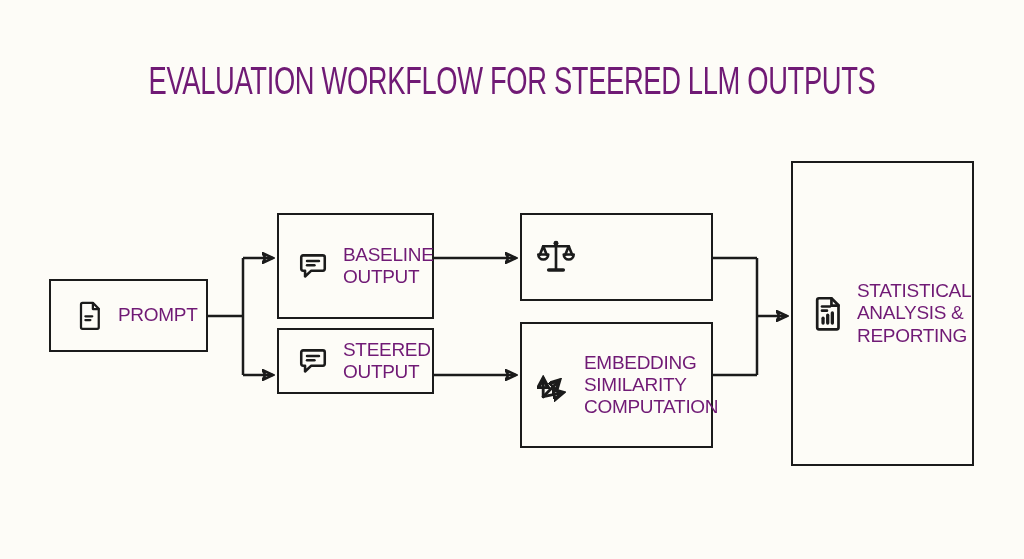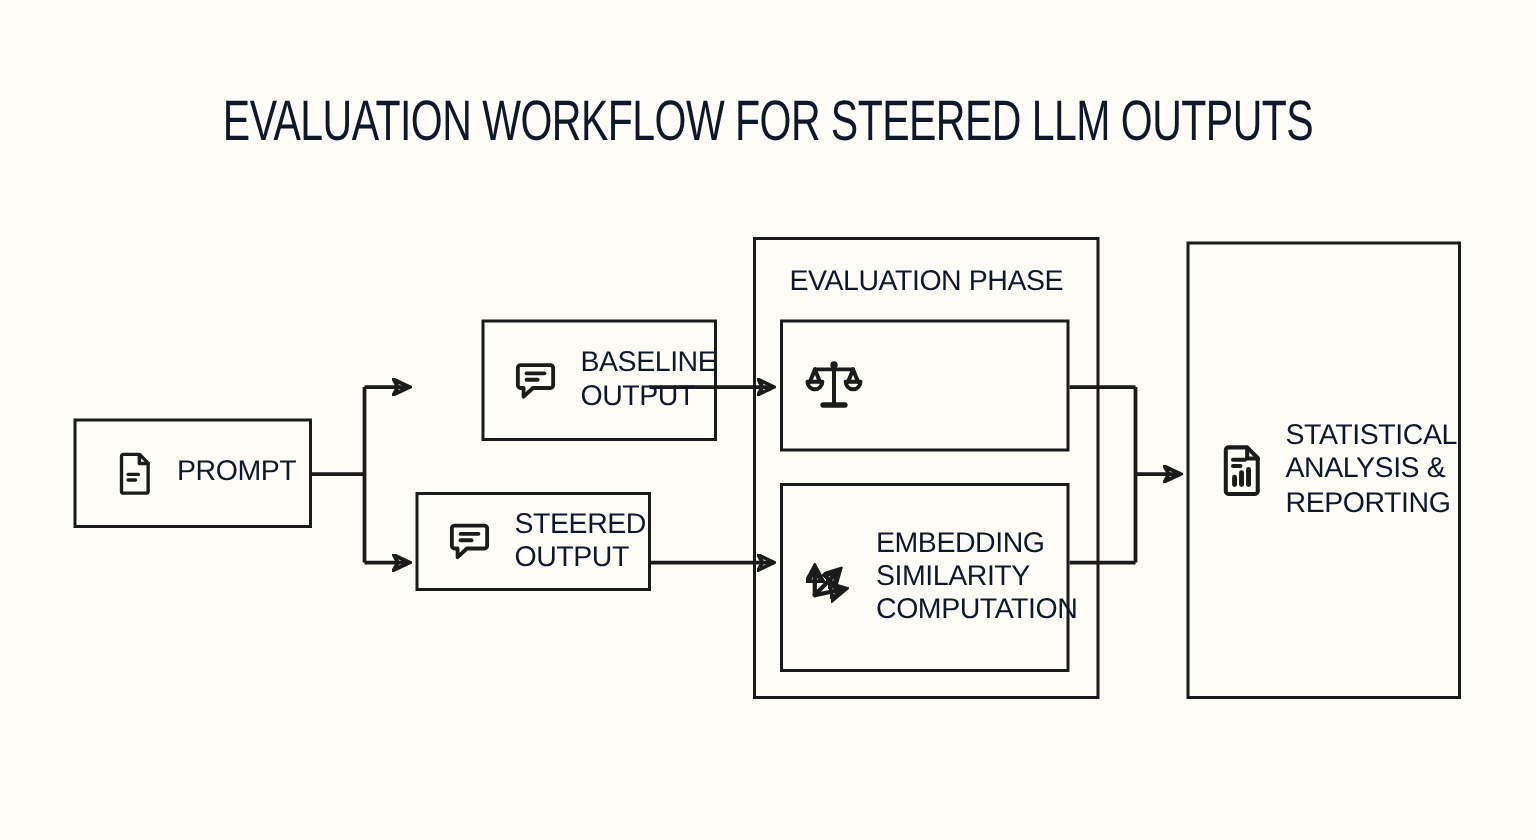--- a/index.html
+++ b/index.html
@@ -1,41 +1,41 @@
 <!DOCTYPE html>
 <html><head>
 <meta charset="utf-8">
 <style>
   html,body { margin:0; padding:0; background:#ffffff; }
   .canvas {
     position:relative; width:1024px; height:559px;
     background:#FDFCF7; overflow:hidden;
     font-family:"Liberation Sans", sans-serif;
-    color:#0f172a;
+    color:#701a75;
   }
   .title {
     position:absolute; left:0; right:0; top:60px;
     text-align:center; font-size:38px; font-weight:500;
     letter-spacing:-0.5px; white-space:nowrap;
     transform:scaleX(0.72); transform-origin:50% 50%;
   }
   .node {
     position:absolute; box-sizing:border-box;
     border:2.5px solid #1B1B1B;
     display:flex; align-items:center; gap:13px;
     padding-left:17px;
   }
   .node .nlabel {
     font-size:19px; line-height:1.16; letter-spacing:-0.3px;
   }
   .icon { flex:0 0 auto; display:block; }
   .icon svg { display:block; }
 
   .node-prompt   { left:49px;  top:279px; width:159px; height:73px;padding-left:24px; }
-  .node-baseline { left:277px; top:213px; width:157px; height:81px;margin-left:44px; }
+  .node-baseline { left:277px; top:213px; width:157px; height:106px; }
   .node-steered  { left:277px; top:328px; width:157px; height:66px; }
   .group-box {
     position:absolute; left:502px; top:158px; width:231px; height:308px;
     box-sizing:border-box; border:2.5px solid #1B1B1B;
   }
   .group-label {
     position:absolute; left:0; right:0; top:17px; text-align:center;
     font-size:19px; letter-spacing:-0.3px;
   }
   .node-judge { left:520px; top:213px; width:193px; height:88px;  padding-left:14px; gap:12px; }
@@ -105,23 +105,20 @@
     <span class="icon">
       <svg width="34" height="32" viewBox="0 0 24 22" fill="none" stroke="#1B1B1B" stroke-width="1.8" stroke-linecap="round" stroke-linejoin="round">
         <path d="M5 3.5 H19 a1.3 1.3 0 0 1 1.3 1.3 V13 a1.3 1.3 0 0 1 -1.3 1.3 H10.8 L6.4 18.4 V14.3 H5 A1.3 1.3 0 0 1 3.7 13 V4.8 A1.3 1.3 0 0 1 5 3.5 Z"></path>
         <path d="M7.8 7.4 H16.2"></path>
         <path d="M7.8 10.4 H13"></path>
       </svg>
     </span>
     <span class="nlabel w96">STEERED OUTPUT</span>
   </div>
 
-  <div class="group-box">
-    <div class="group-label">EVALUATION PHASE</div>
-  </div>
 
   <div class="node node-judge">
     <span class="icon">
       <svg width="40" height="38" viewBox="0 0 24 23" fill="none" stroke="#1B1B1B" stroke-width="1.6" stroke-linecap="round" stroke-linejoin="round">
         <circle cx="12" cy="3.2" r="1.5" fill="#1B1B1B" stroke="none"></circle>
         <path d="M4.3 5 H19.7"></path>
         <path d="M12 5 V19.2"></path>
         <path d="M7.6 19.4 H16.4" stroke-width="2.2"></path>
         <path d="M4.3 5 L2.3 10 M4.3 5 L6.3 10"></path>
         <path d="M1.3 10 a3 3 0 0 0 6 0 Z"></path>

